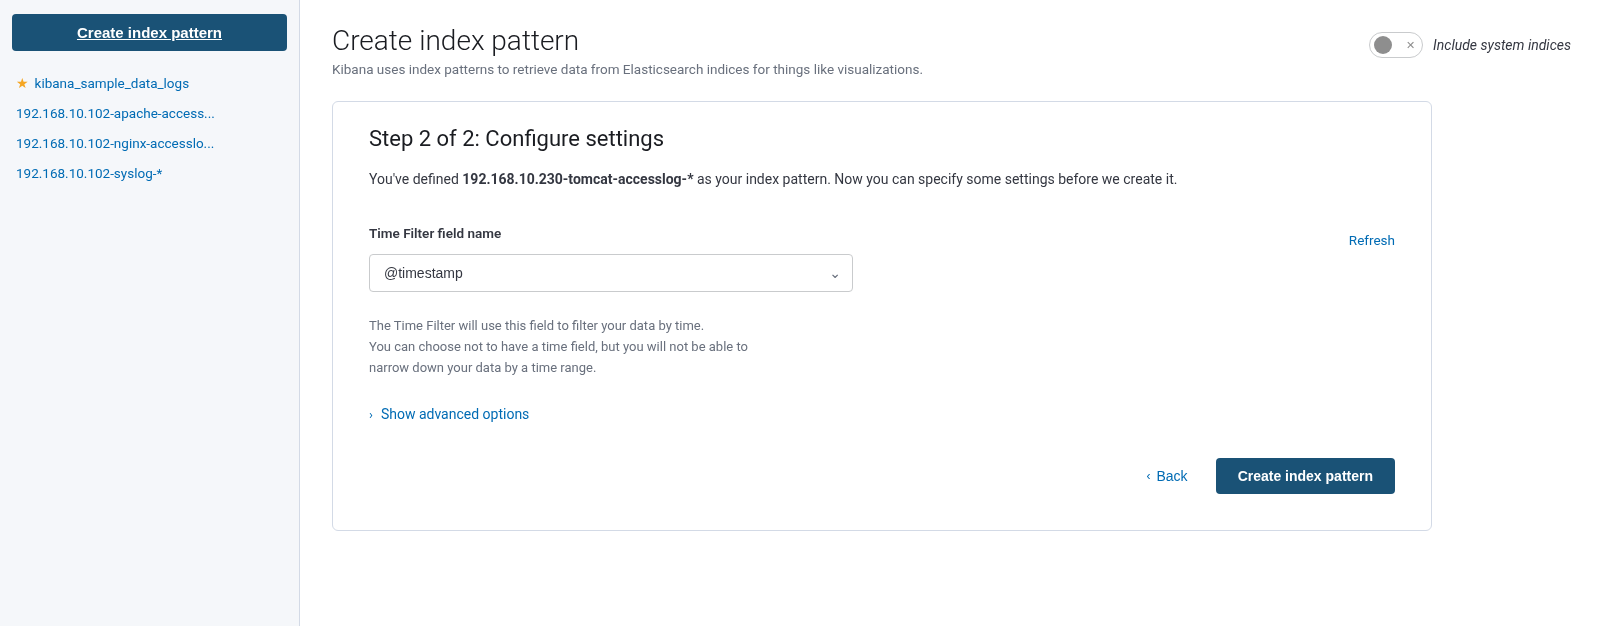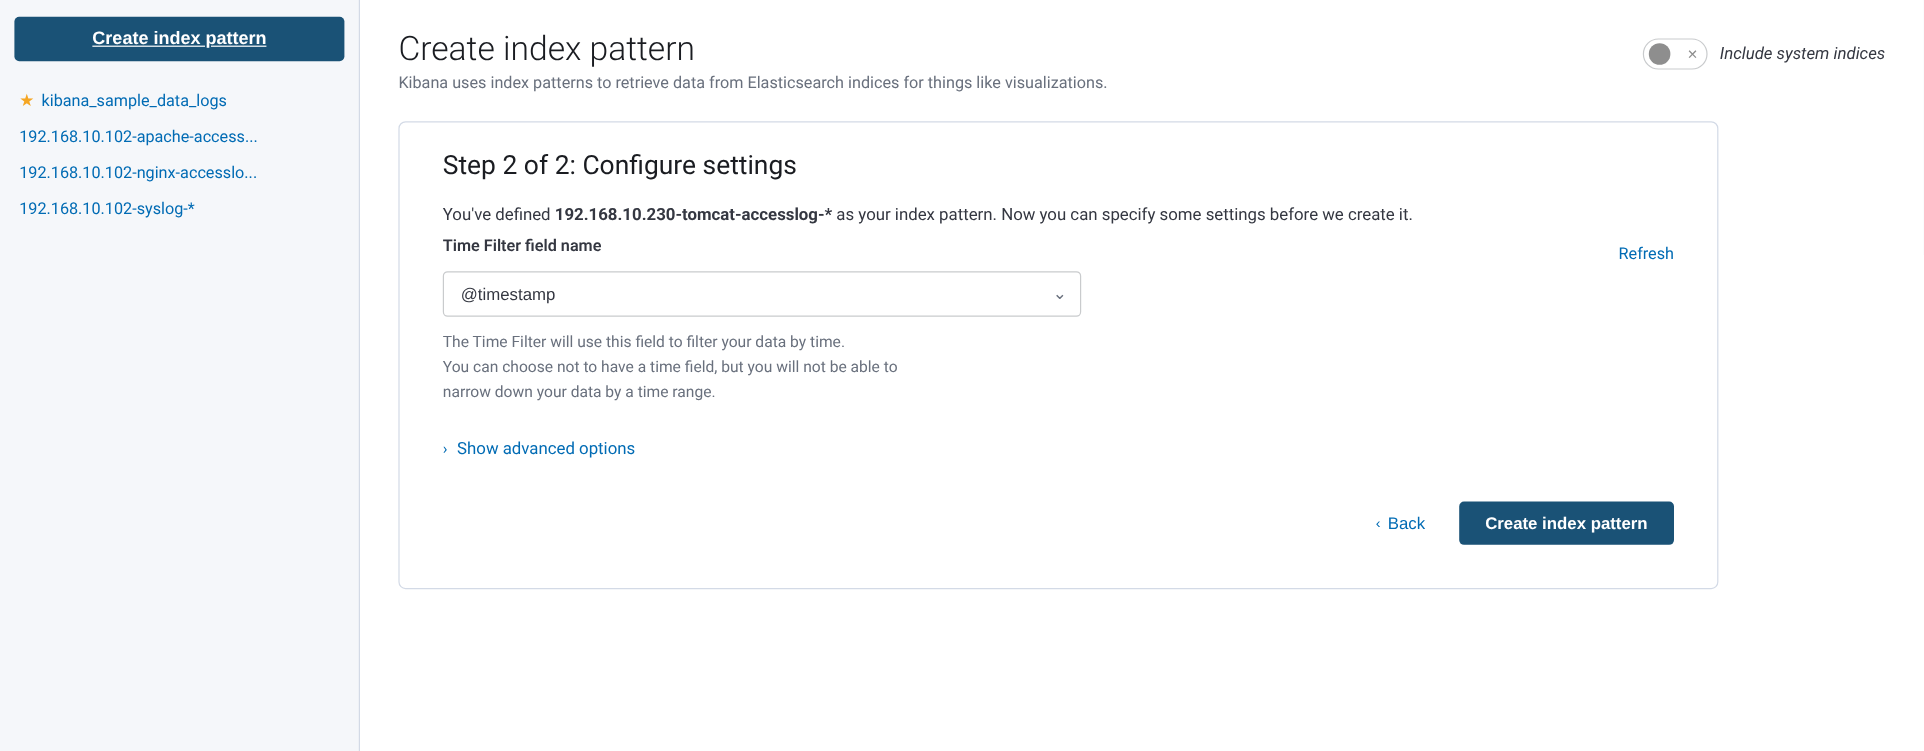--- a/index.html
+++ b/index.html
@@ -138,20 +138,21 @@
     }
     .card-title {
       font-size: 22px;
       font-weight: 400;
       color: #1a1c21;
       margin-bottom: 18px;
     }
     .card-description {
       font-size: 14px;
       color: #343741;
+      margin-bottom: 28px;
       line-height: 1.5;
     }
     .index-pattern-bold {
       font-weight: 700;
     }
 
     
     .field-label-row {
       display: flex;
       align-items: center;
@@ -166,22 +167,22 @@
     .refresh-link {
       color: #006bb4;
       font-size: 13.5px;
       cursor: pointer;
       text-decoration: none;
       margin-top: 14px;
     }
 
     .select-wrapper {
       position: relative;
-      width: 532px;
-      margin-bottom: 12px;
+      width: 484px;
+      margin-bottom: 24px;
     }
     .select-field {
       width: 100%;
       padding: 10px 40px 10px 14px;
       border: 1px solid #c9cbcd;
       border-radius: 4px;
       font-size: 14px;
       color: #343741;
       background: #fff;
       appearance: none;

